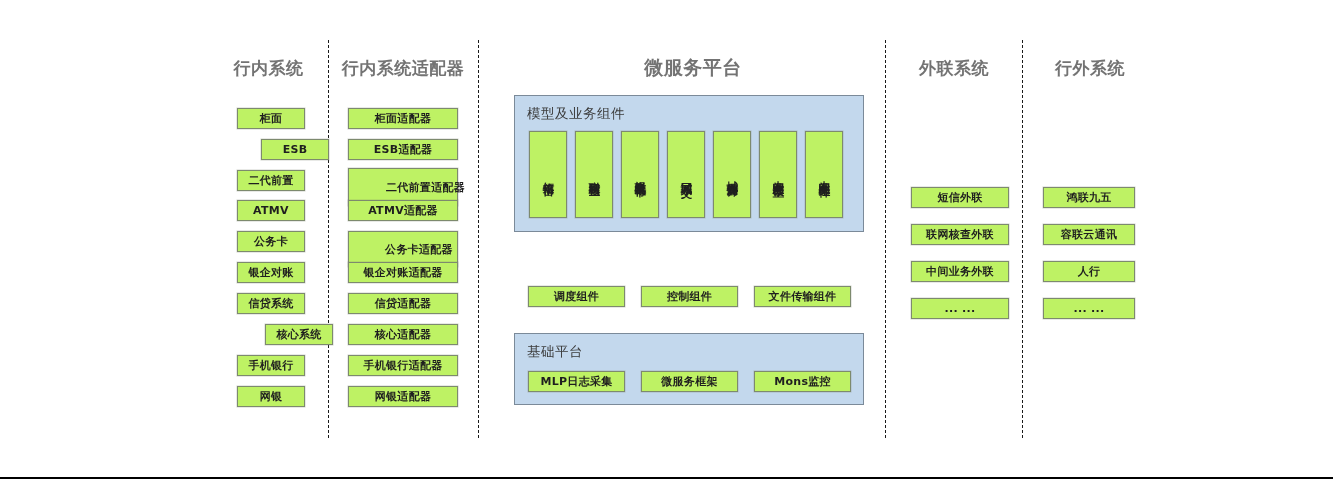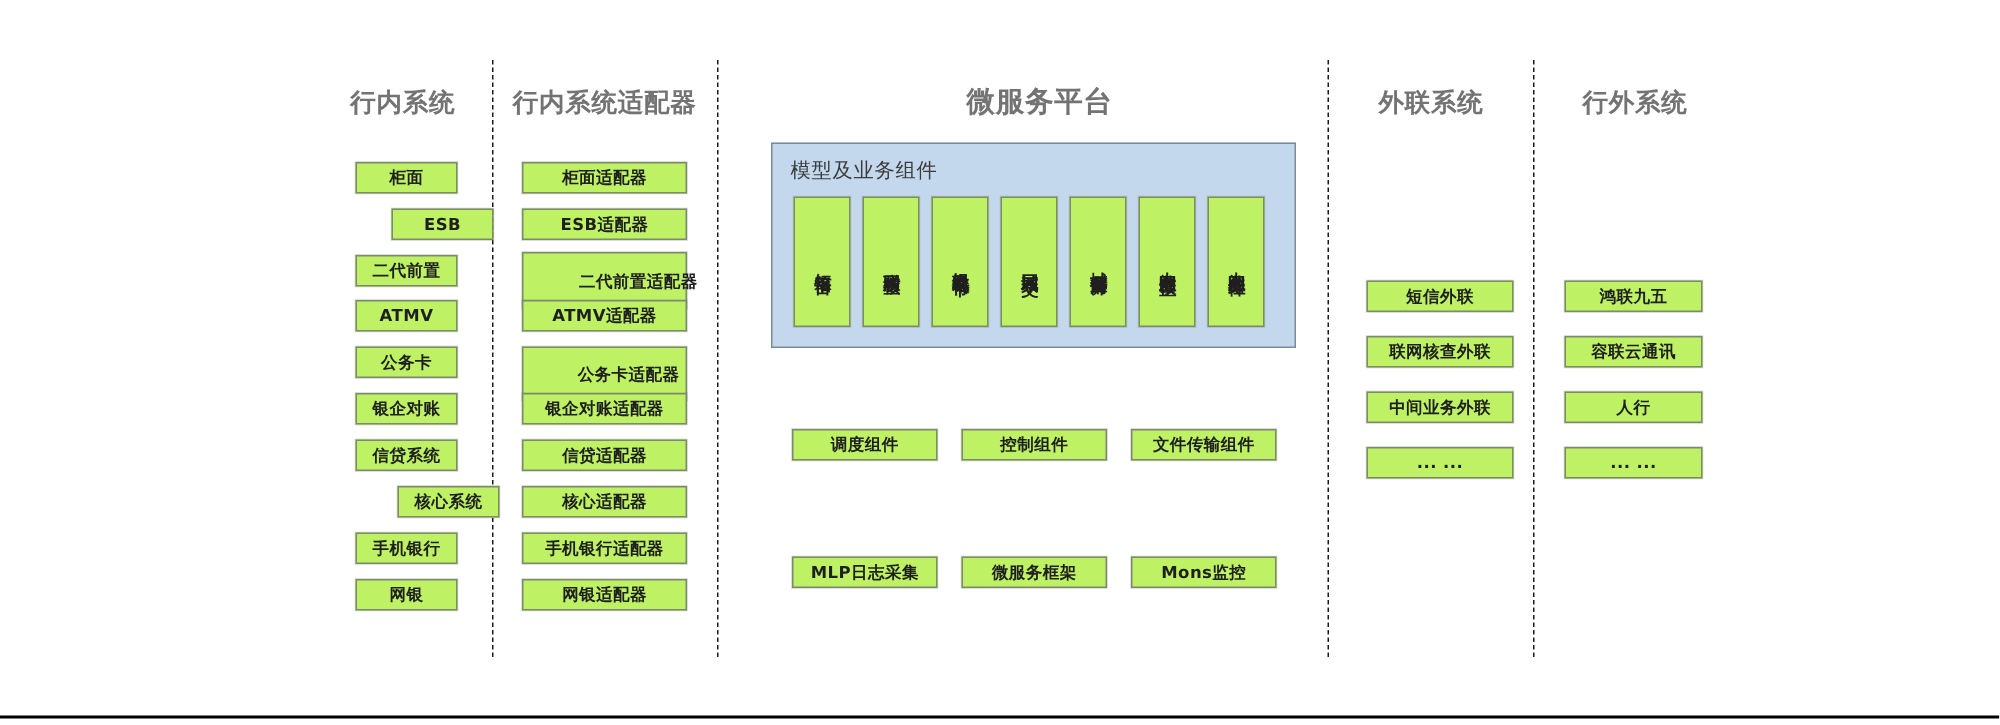--- a/index.html
+++ b/index.html
@@ -134,20 +134,23 @@
   <div class="node vertical" style="left:621px; top:131px; width:38px; height:87px;">银联及银行卡</div>
   <div class="node vertical" style="left:667px; top:131px; width:38px; height:87px;">同城票交</div>
   <div class="node vertical" style="left:713px; top:131px; width:38px; height:87px;">城商行清算</div>
   <div class="node vertical" style="left:759px; top:131px; width:38px; height:87px;">中间业务模型</div>
   <div class="node vertical" style="left:805px; top:131px; width:38px; height:87px;">中间业务组件</div>
 
   <div class="node" style="left:528px; top:286px; width:97px; height:21px;">调度组件</div>
   <div class="node" style="left:641px; top:286px; width:97px; height:21px;">控制组件</div>
   <div class="node" style="left:754px; top:286px; width:97px; height:21px;">文件传输组件</div>
 
+  <div class="panel" style="left:514px; top:333px; width:350px; height:72px;">
+    <div class="panel-title">基础平台</div>
+  </div>
   <div class="node" style="left:528px; top:371px; width:97px; height:21px;">MLP日志采集</div>
   <div class="node" style="left:641px; top:371px; width:97px; height:21px;">微服务框架</div>
   <div class="node" style="left:754px; top:371px; width:97px; height:21px;">Mons监控</div>
 
   <div class="node" style="left:911px; top:187px; width:98px; height:21px;">短信外联</div>
   <div class="node" style="left:911px; top:224px; width:98px; height:21px;">联网核查外联</div>
   <div class="node" style="left:911px; top:261px; width:98px; height:21px;">中间业务外联</div>
   <div class="node" style="left:911px; top:298px; width:98px; height:21px;">... ...</div>
 
   <div class="node" style="left:1043px; top:187px; width:92px; height:21px;">鸿联九五</div>

